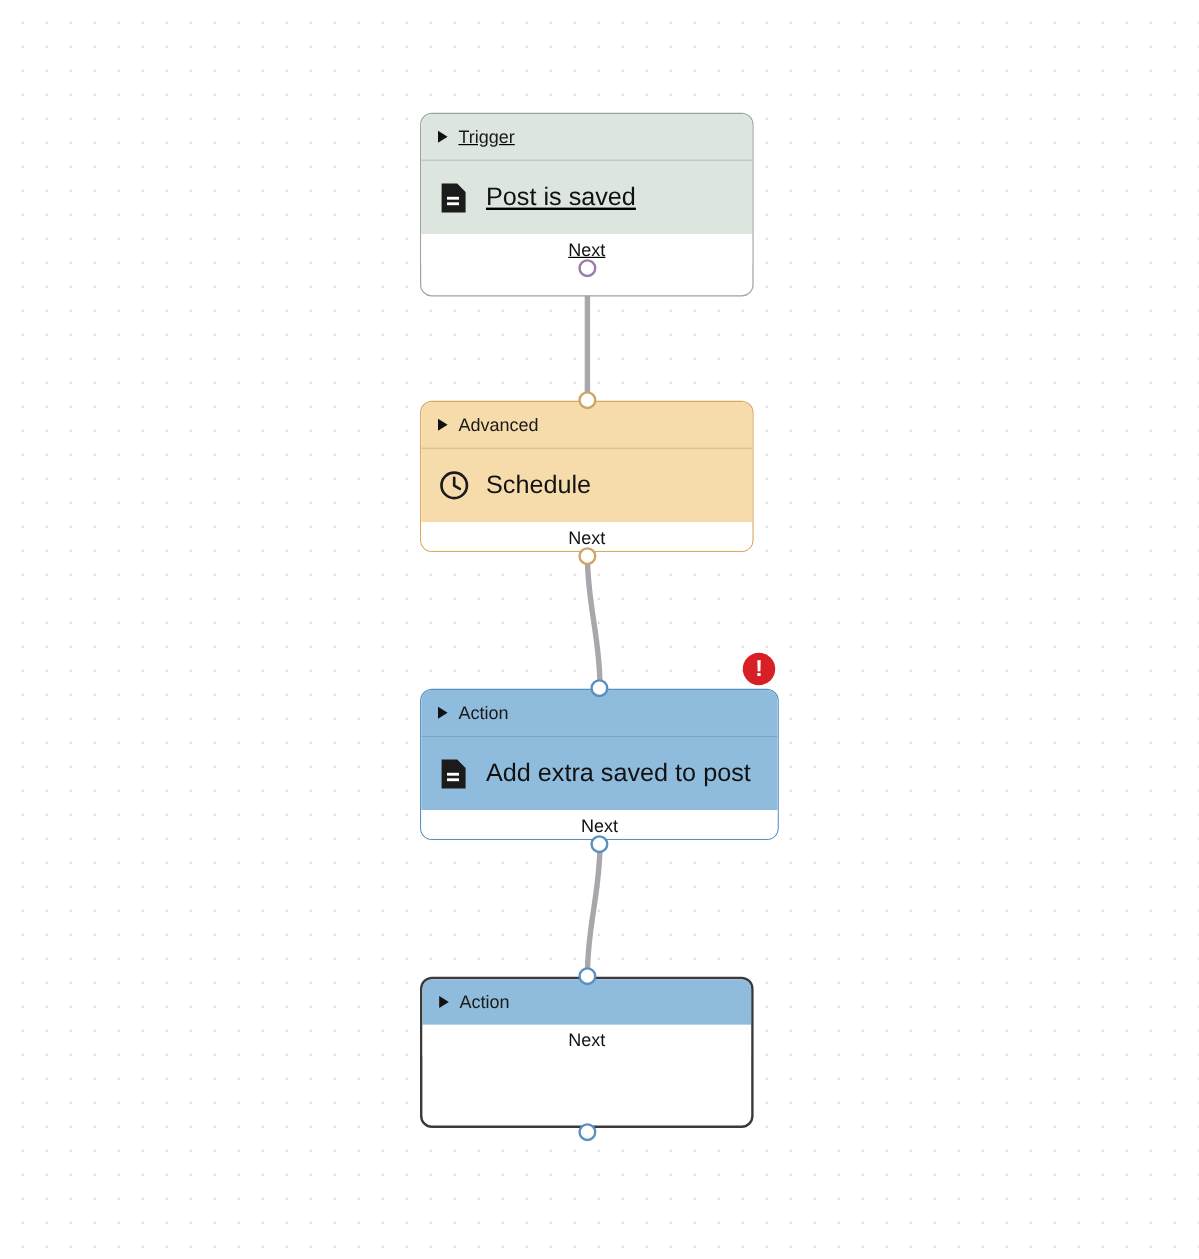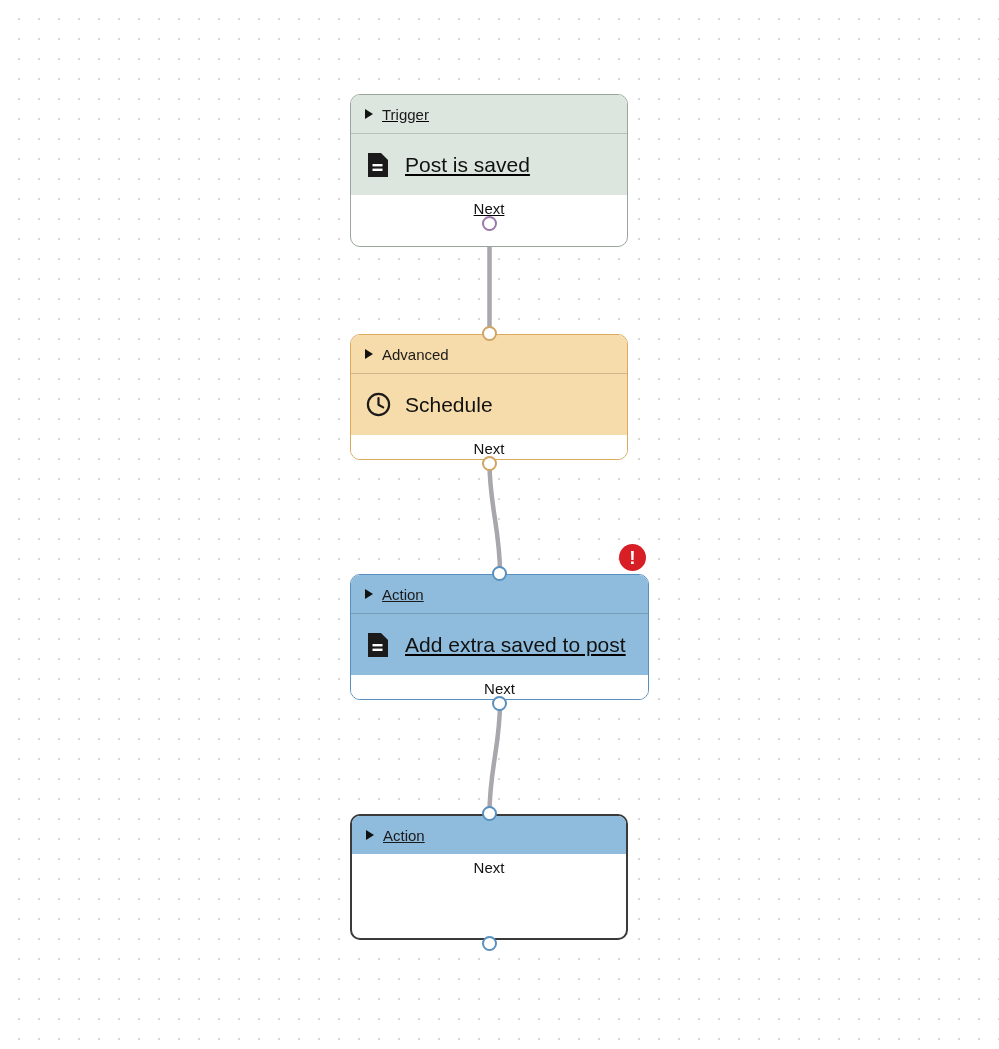--- a/index.html
+++ b/index.html
@@ -88,21 +88,21 @@
   }
 
   
   .n-trigger { border: 1.5px solid #9aa69c; }
   .n-trigger .node-header, .n-trigger .node-body { background: #dde5df; }
 
   .n-advanced { border: 1.5px solid #d9a95c; }
   .n-advanced .node-header, .n-advanced .node-body { background: #f7dcab; }
 
   .n-action { border: 1.5px solid #5a90bf; }
-  .n-action .node-header, .n-action .node-body { background: #8fbcdd; text-decoration: underline; }
+  .n-action .node-header, .n-action .node-body { background: #8fbcdd; }
 
   .n-selected { border: 2.5px solid #3a3a3a; }
 
   .port {
     position: absolute;
     width: 15px;
     height: 15px;
     border-radius: 50%;
     background: #ffffff;
     box-sizing: border-box;

